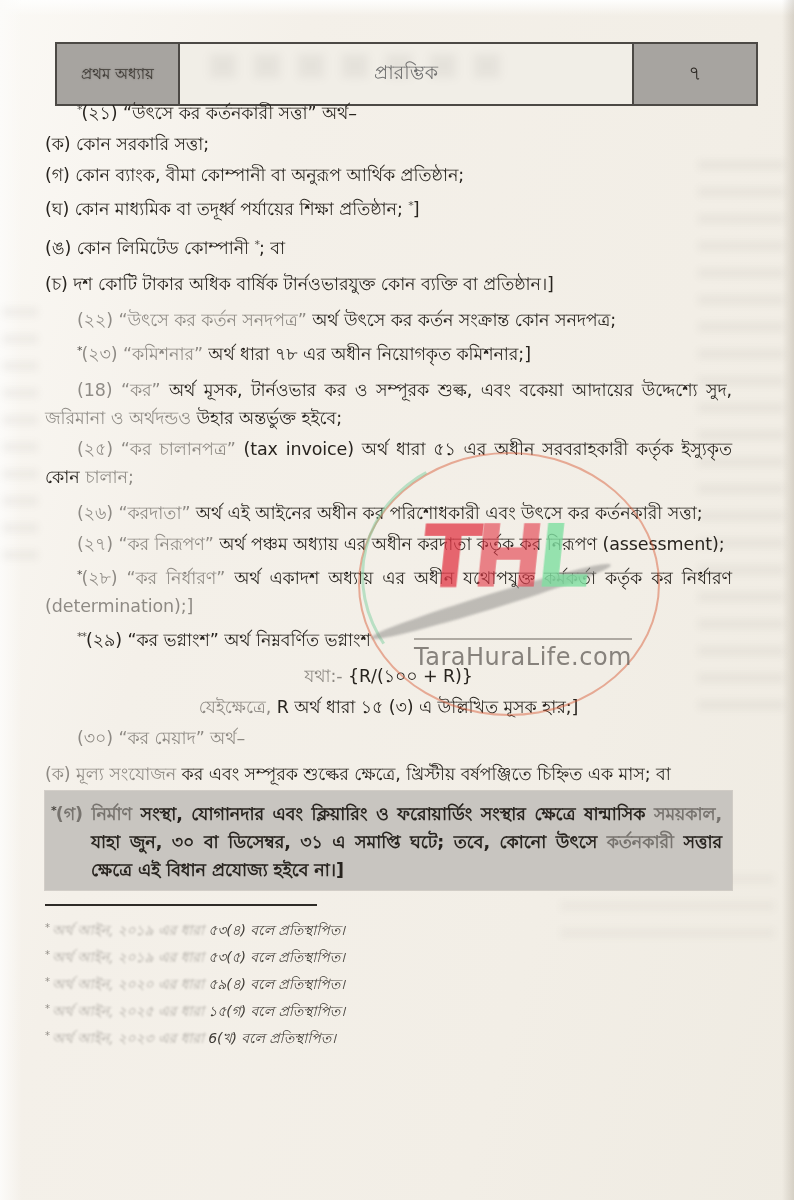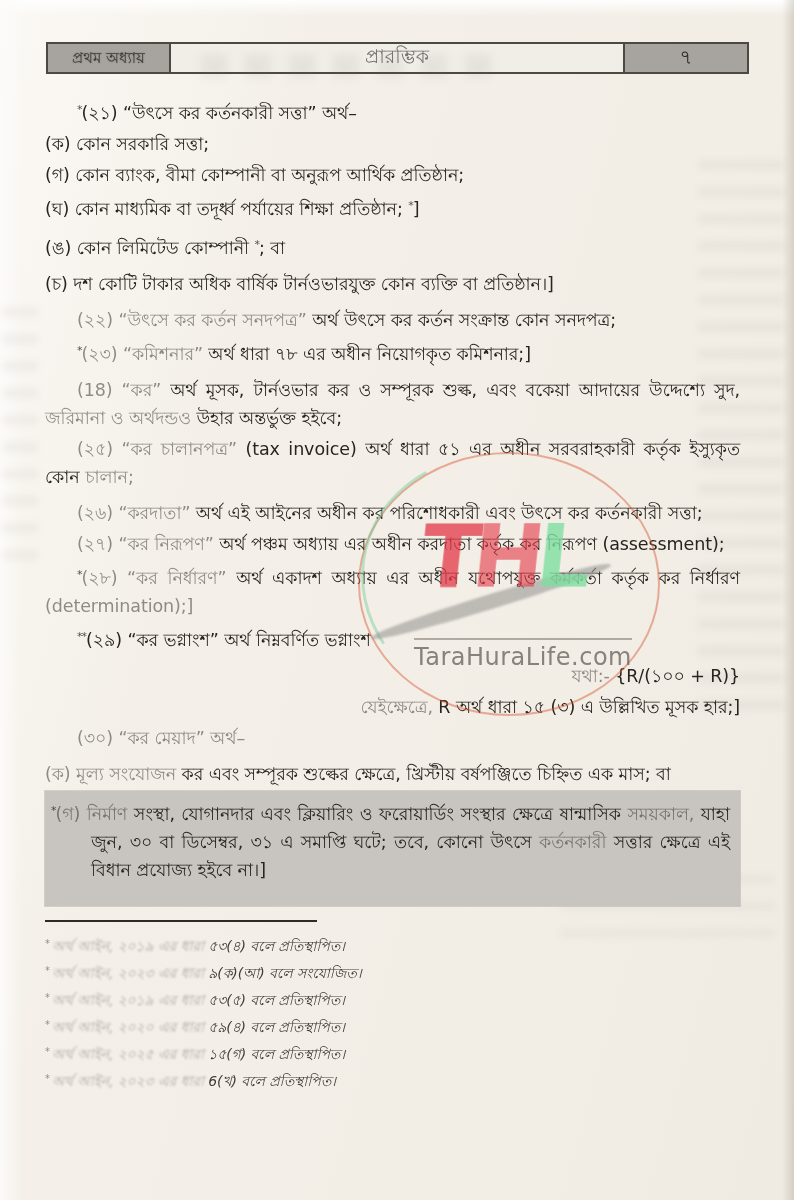--- a/index.html
+++ b/index.html
@@ -10,41 +10,41 @@
     color:#28241f;
   }
   .edge-t{position:absolute;top:0;left:0;width:100%;height:16px;
     background:linear-gradient(to bottom,#fefefd,rgba(254,254,253,0));pointer-events:none;}
   .edge-l{position:absolute;top:0;left:0;width:22px;height:100%;
     background:linear-gradient(to right,#fcfbf9,rgba(252,251,249,0));pointer-events:none;}
   .edge-r{position:absolute;top:0;right:0;width:12px;height:100%;
     background:linear-gradient(to left,rgba(120,108,90,.22),rgba(120,108,90,0));pointer-events:none;}
 
   
-  .hdr{position:absolute;left:46px;top:42px;width:703px;height:32px;display:flex;border-radius:7px;}
+  .hdr{position:absolute;left:55px;top:42px;width:703px;height:64px;display:flex;border-radius:7px;}
   .hdr-cell{display:flex;align-items:center;justify-content:center;box-sizing:border-box;}
   .hdr-left{width:125px;background:#a7a4a0;border:2px solid #4c4945;
     font-size:15px;color:#403c37;text-shadow:0 0 1.5px rgba(64,60,55,.6);filter:blur(.3px);}
   .hdr-mid{flex:1;background:#f1eee7;border-top:2px solid #4c4945;border-bottom:2px solid #4c4945;
     font-size:19px;color:#737373;position:relative;}
   .hdr-ghost{position:absolute;left:30px;top:10px;width:300px;height:24px;
     background:repeating-linear-gradient(90deg,rgba(120,115,108,.18) 0 26px,transparent 26px 44px);
     filter:blur(4px);opacity:.5;}
   .hdr-right{width:126px;background:#a7a4a0;border:2px solid #4c4945;font-size:20px;color:#2b2722;}
 
   
   .body{position:absolute;left:45px;top:96px;width:703px;
     font-size:17.5px;line-height:28px;text-align:justify;letter-spacing:-.1px;}
-  .body p{margin:0 8px 3px 0;}
+  .body p{margin:0 16px 3px 0;}
   .body p.gap{margin-top:8px;}
   .clause{text-indent:32px;}
   .sub{margin-left:50px;padding-left:42px;text-indent:-42px;}
-  .formula{margin-left:92px;text-align:right;}
+  .formula{margin-left:92px;text-align:center;}
   .highlight{background:#c8c5c0;margin-left:14px;margin-top:10px;
-    padding:6px 10px 22px 46px;text-indent:-40px;box-shadow:0 0 0 1px rgba(160,156,150,.4);}
+    padding:6px 10px 6px 46px;text-indent:-40px;box-shadow:0 0 0 1px rgba(160,156,150,.4);font-weight:bold;}
   .sup{font-size:11px;vertical-align:6px;letter-spacing:-1px;opacity:.8;filter:blur(.4px);}
   .fade{opacity:.5;filter:blur(.5px);}
 
   
   .fnsep{border:none;border-top:2px solid #2e2b27;width:272px;margin:14px 0 10px 0;}
   .fns{font-size:14px;line-height:24px;font-style:italic;color:#2c2823;text-align:left;}
   .fn{margin:0 0 1px 0;}
   .fnm{font-size:10px;vertical-align:4px;opacity:.5;filter:blur(.7px);margin-right:2px;}
   .fn .lead{opacity:.35;filter:blur(1.1px);}
   .fn .tail{opacity:.9;}
@@ -109,21 +109,20 @@
       <p class="clause"><span class="sup">*</span><span class="fade">(২৮) “কর নির্ধারণ”</span><span> অর্থ একাদশ অধ্যায় এর অধীন যথোপযুক্ত কর্মকর্তা কর্তৃক কর নির্ধারণ </span><span class="fade">(determination);]</span></p>
       <p class="clause"><span class="sup">**</span><span>(২৯) “কর ভগ্নাংশ” অর্থ নিম্নবর্ণিত ভগ্নাংশ</span></p>
       <p class="formula gap"><span class="fade">যথা:-</span><span> {R/(১০০ + R)}</span></p>
       <p class="formula"><span class="fade">যেইক্ষেত্রে,</span><span> R অর্থ ধারা ১৫ (৩) এ উল্লিখিত মূসক হার;]</span></p>
       <p class="clause"><span class="fade">(৩০) “কর মেয়াদ” অর্থ–</span></p>
       <p class="sub gap"><span class="fade">(ক) মূল্য সংযোজন</span><span> কর এবং সম্পূরক শুল্কের ক্ষেত্রে, খ্রিস্টীয় বর্ষপঞ্জিতে চিহ্নিত এক মাস; বা</span></p>
       <p class="highlight"><span class="sup">*</span><span class="fade">(গ) নির্মাণ</span><span> সংস্থা, যোগানদার এবং ক্লিয়ারিং ও ফরোয়ার্ডিং সংস্থার ক্ষেত্রে ষান্মাসিক </span><span class="fade">সময়কাল,</span><span> যাহা জুন, ৩০ বা ডিসেম্বর, ৩১ এ সমাপ্তি ঘটে; তবে, কোনো উৎসে </span><span class="fade">কর্তনকারী</span><span> সত্তার ক্ষেত্রে এই বিধান প্রযোজ্য হইবে না।]</span></p>
       <hr class="fnsep">
       <div class="fns">
         <div class="fn"><span class="fnm">*</span><span class="lead">অর্থ আইন, ২০১৯ এর ধারা </span><span class="tail">৫৩(৪) বলে প্রতিস্থাপিত।</span></div>
-        <div class="fn"><span class="fnm">*</span><span class="lead">অর্থ আইন, ২০২৩ এর ধারা </span><span class="tail">৯(ক)(আ) বলে সংযোজিত।</span></div>
         <div class="fn"><span class="fnm">*</span><span class="lead">অর্থ আইন, ২০১৯ এর ধারা </span><span class="tail">৫৩(৫) বলে প্রতিস্থাপিত।</span></div>
         <div class="fn"><span class="fnm">*</span><span class="lead">অর্থ আইন, ২০২০ এর ধারা </span><span class="tail">৫৯(৪) বলে প্রতিস্থাপিত।</span></div>
         <div class="fn"><span class="fnm">*</span><span class="lead">অর্থ আইন, ২০২৫ এর ধারা </span><span class="tail">১৫(গ) বলে প্রতিস্থাপিত।</span></div>
         <div class="fn"><span class="fnm">*</span><span class="lead">অর্থ আইন, ২০২৩ এর ধারা </span><span class="tail">6(খ) বলে প্রতিস্থাপিত।</span></div>
       </div>
     </div>
 
   <div class="wm">
     <div class="wm-circle"></div>
     <div class="wm-arc"></div>

